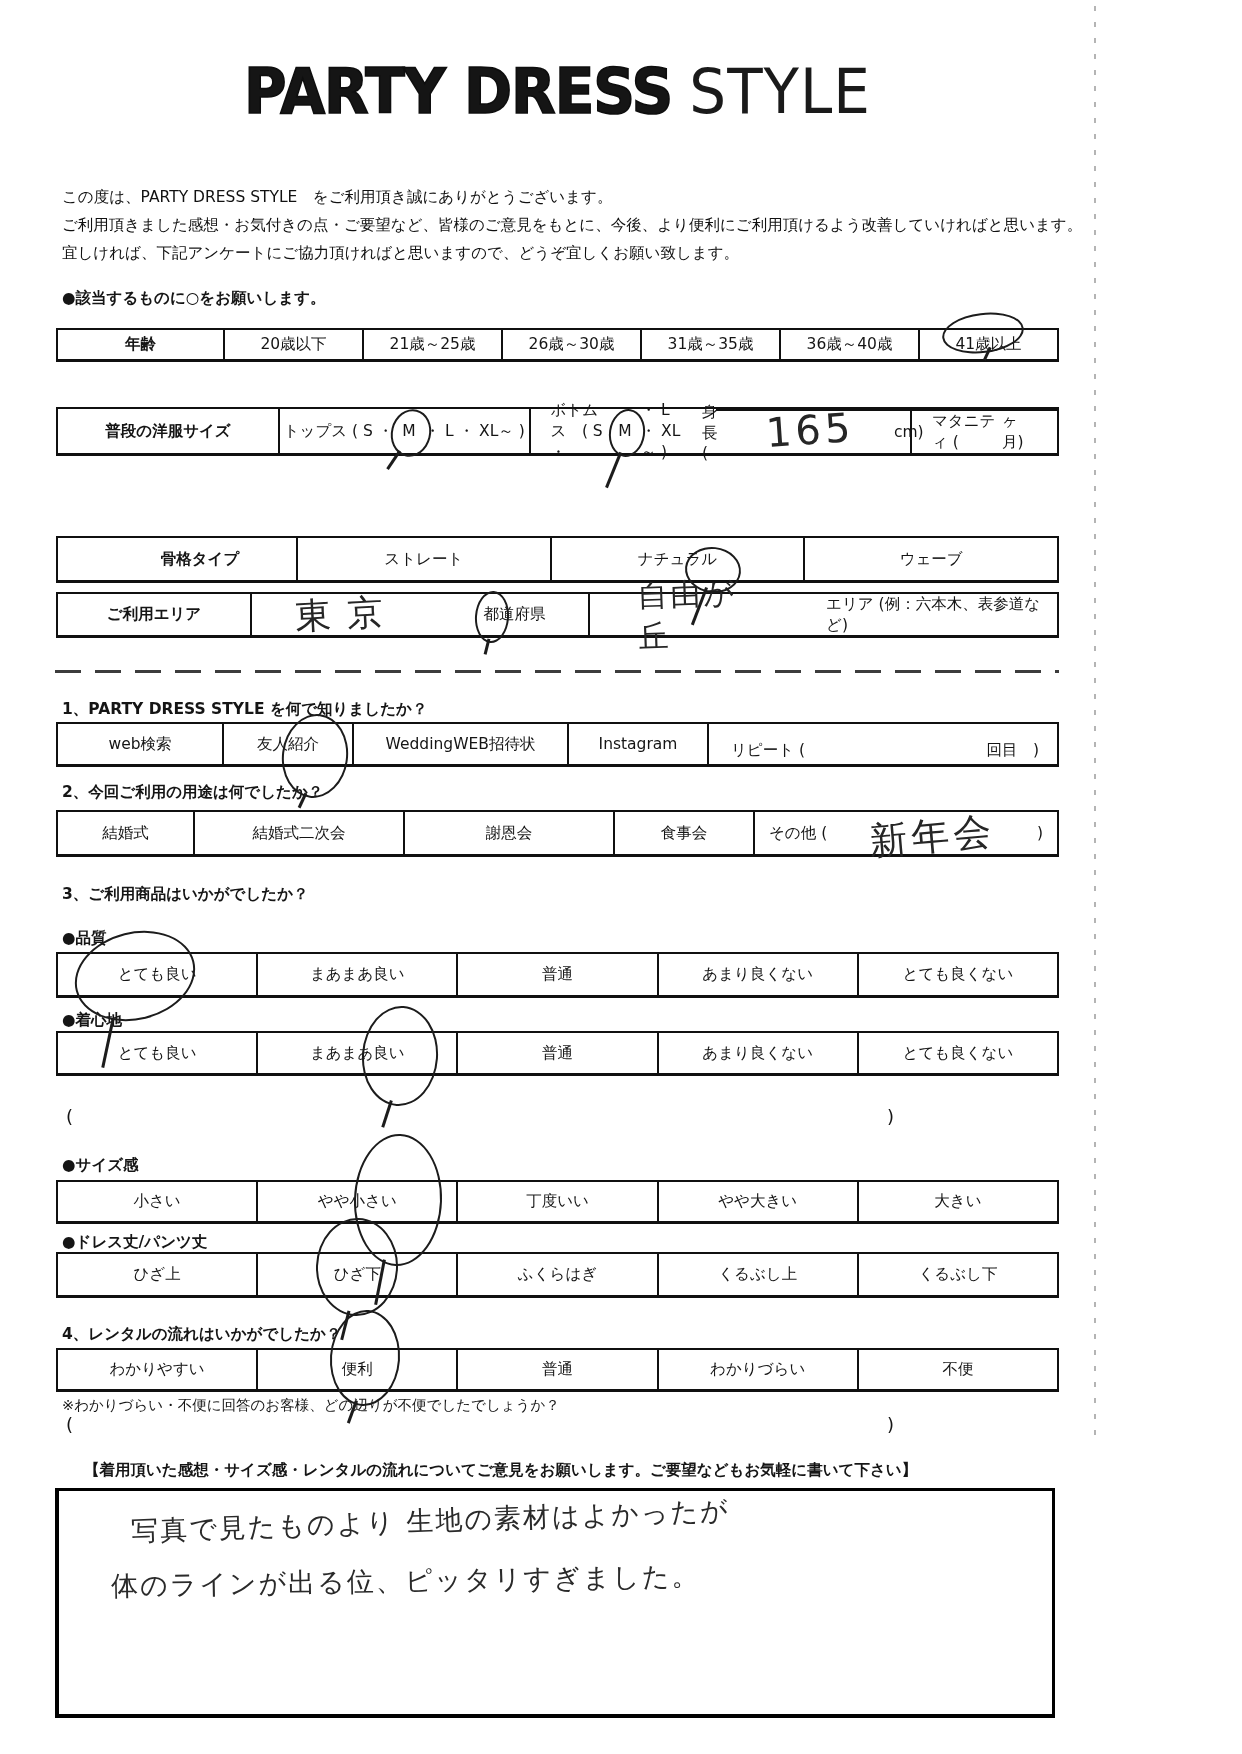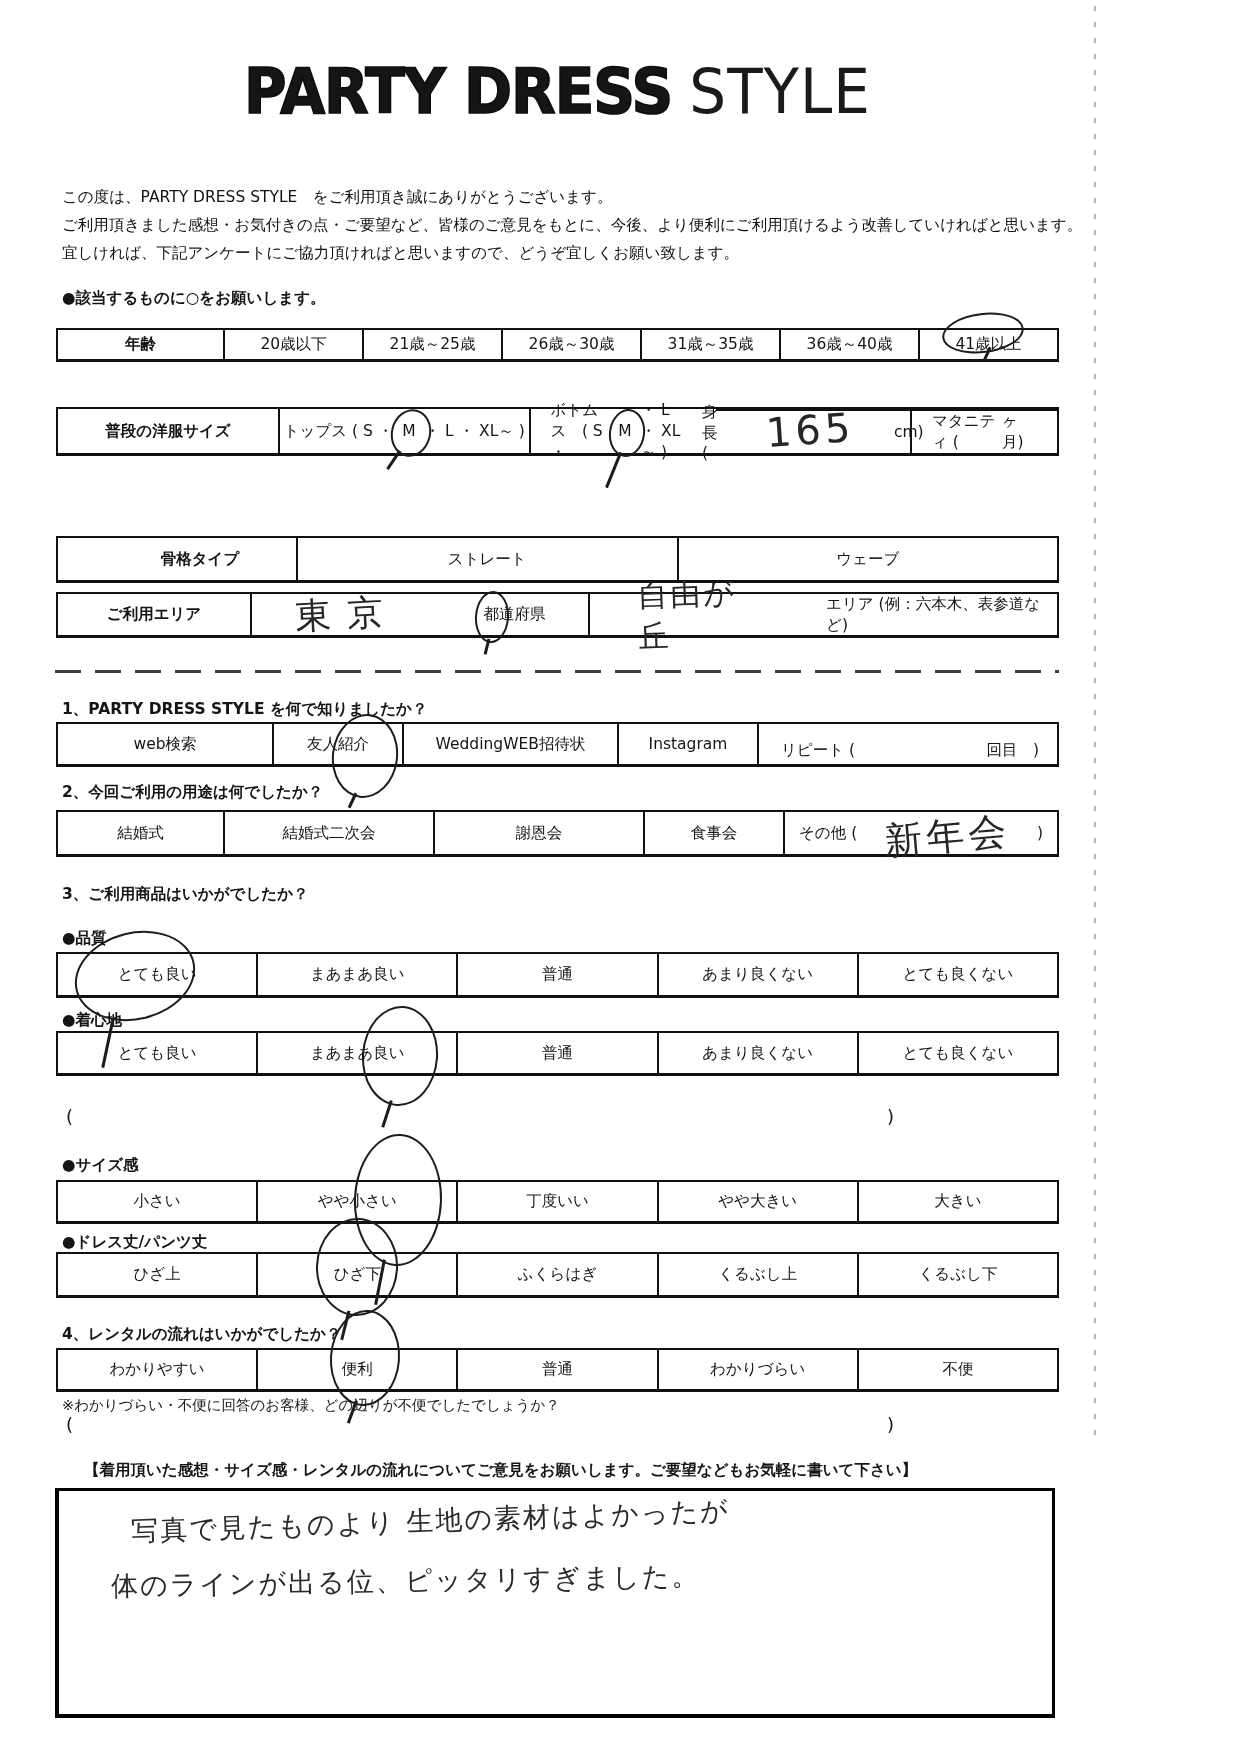--- a/index.html
+++ b/index.html
@@ -156,20 +156,28 @@
   </div>
 
   <div class="tbl" style="top:536px;height:47px;padding-left:46px;">
     <div class="cell hdr" style="width:192px;">
       <span>骨格タイプ</span>
     </div>
     <div class="cell opt">
         <span>ストレート</span>
       </div>
     <div class="cell opt">
+      <span class="relwrap">
+        <span>ナチュラル</span>
+        <span class="mark" style="width:52px;height:42px;right:-24px;top:-2px;transform:rotate(6deg);">
+            <i style="height:40px;left:38%;bottom:-37px;transform:rotate(15deg);"></i>
+          </span>
+      </span>
+    </div>
+    <div class="cell opt">
         <span>ウェーブ</span>
       </div>
   </div>
 
   <div class="tbl" style="top:592px;height:46px;">
     <div class="cell hdr" style="width:192px;">
       <span>ご利用エリア</span>
     </div>
     <div class="cell" style="width:338px;justify-content:space-around;">
       <span class="hw" style="font-size:36px;letter-spacing:16px;transform:rotate(-3deg);">東京</span>
@@ -183,21 +191,21 @@
     <div class="cell opt" style="justify-content:flex-start;padding:0 14px 0 48px;">
       <span class="hw" style="font-size:30px;letter-spacing:3px;transform:rotate(-2deg);">自由が丘</span>
       <span style="margin-left:66px;">エリア (例：六本木、表参道など)</span>
     </div>
   </div>
 
   <div class="dashes"></div>
 
   <div class="abs qtitle" style="left:62px;top:699px;">1、PARTY DRESS STYLE を何で知りましたか？</div>
   <div class="tbl" style="top:722px;height:45px;">
-    <div class="cell" style="width:214px;">
+    <div class="cell" style="width:164px;">
         <span>web検索</span>
       </div>
     <div class="cell" style="width:130px;">
       <span>友人紹介</span>
       <span class="mark" style="width:62px;height:80px;left:58px;top:-10px;transform:rotate(7deg);">
           <i style="height:16px;left:40%;bottom:-14px;transform:rotate(18deg);"></i>
         </span>
     </div>
     <div class="cell" style="width:215px;">
         <span>WeddingWEB招待状</span>
@@ -206,21 +214,21 @@
         <span>Instagram</span>
       </div>
     <div class="cell opt" style="justify-content:space-between;padding:12px 18px 0 22px;">
       <span>リピート (</span>
       <span>回目　)</span>
     </div>
   </div>
 
   <div class="abs qtitle" style="left:62px;top:782px;">2、今回ご利用の用途は何でしたか？</div>
   <div class="tbl" style="top:810px;height:47px;">
-    <div class="cell" style="width:165px;">
+    <div class="cell" style="width:135px;">
         <span>結婚式</span>
       </div>
     <div class="cell" style="width:210px;">
         <span>結婚式二次会</span>
       </div>
     <div class="cell" style="width:210px;">
         <span>謝恩会</span>
       </div>
     <div class="cell" style="width:140px;">
         <span>食事会</span>

